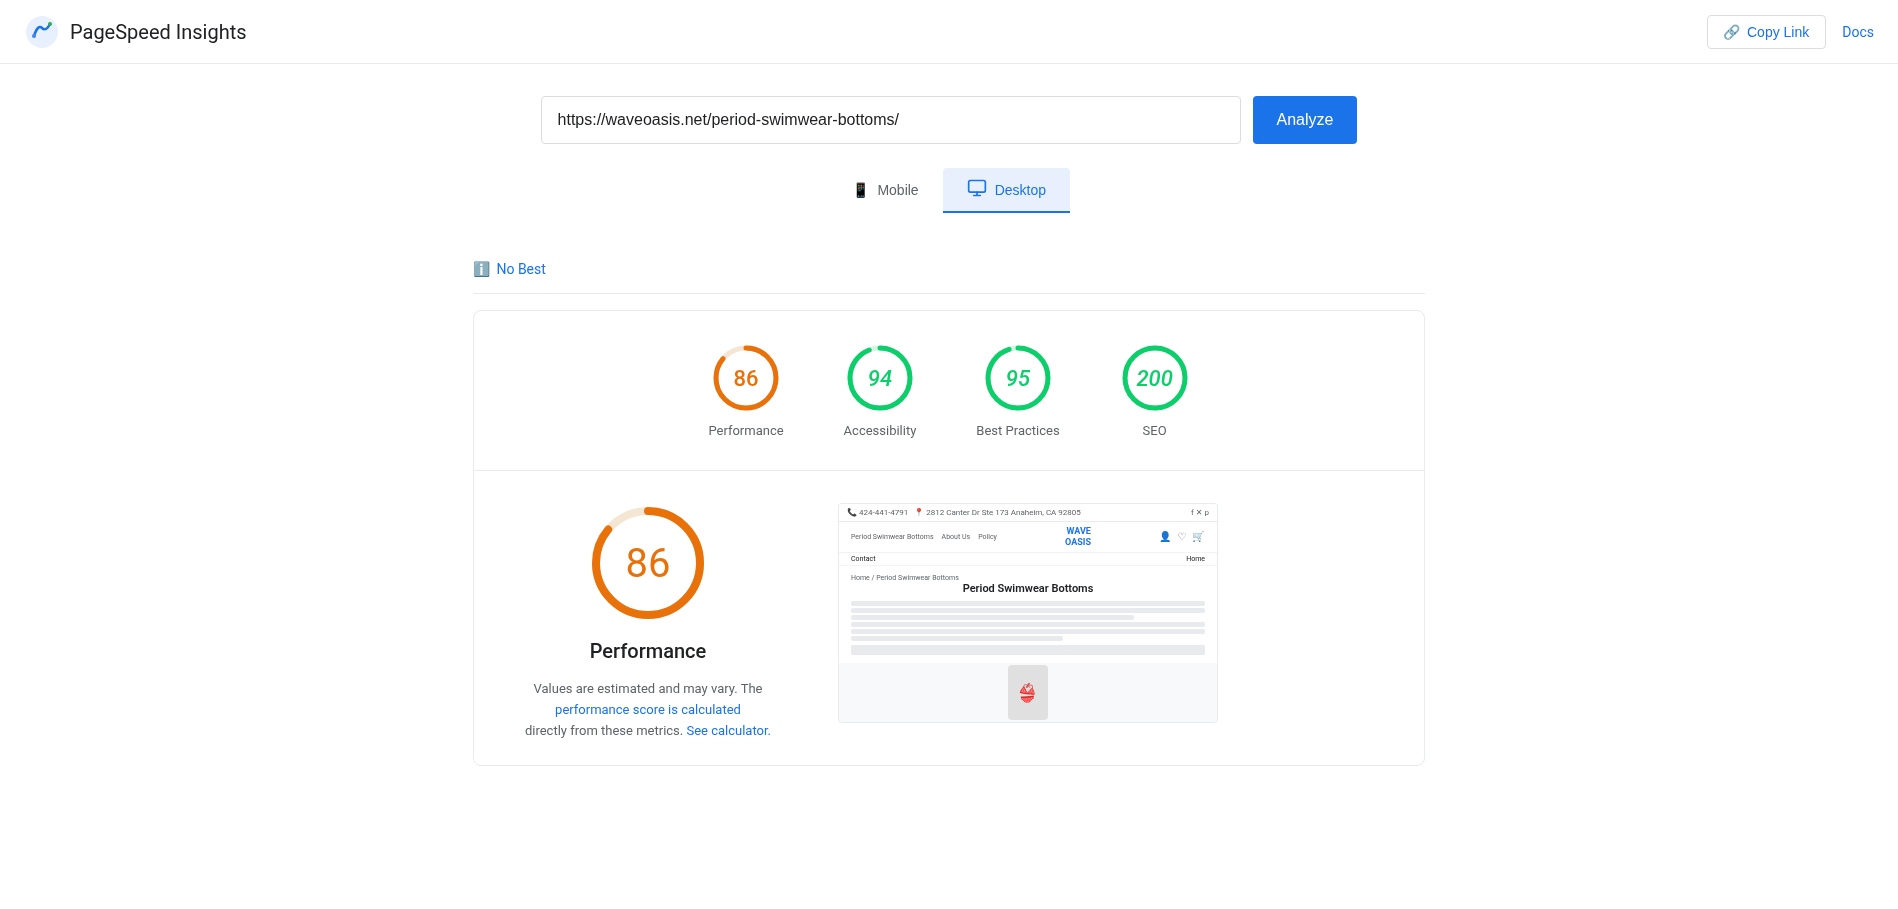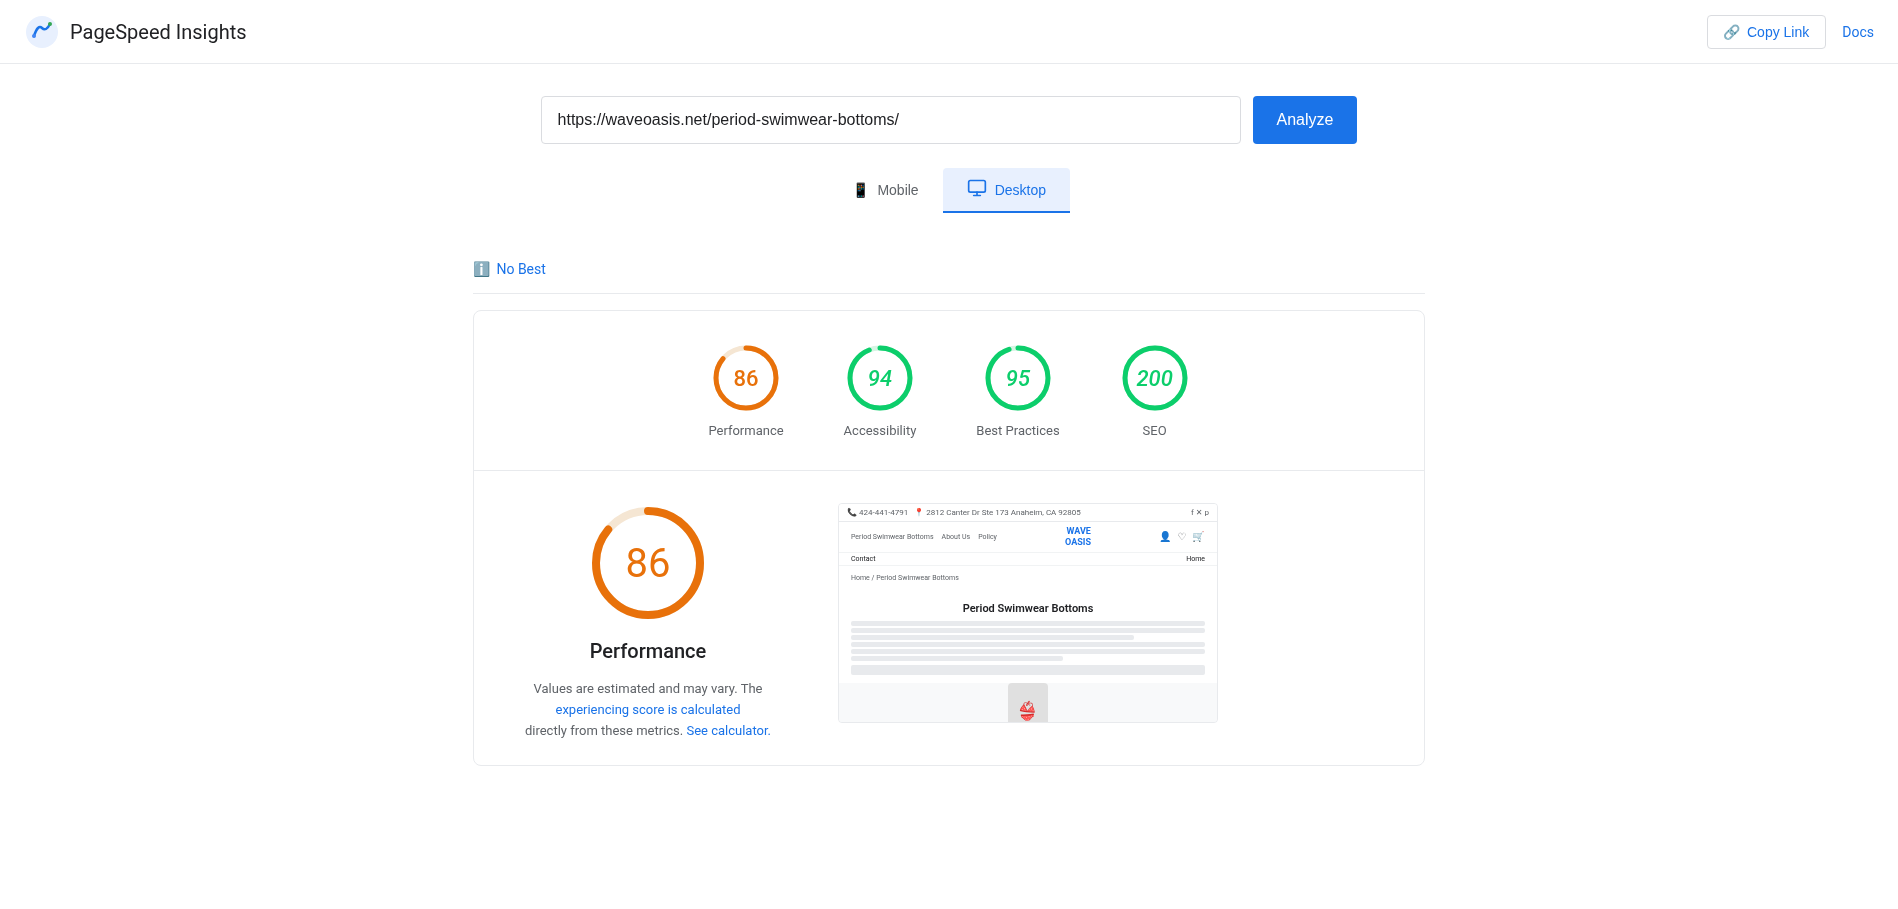--- a/index.html
+++ b/index.html
@@ -461,21 +461,21 @@
           <div class="big-score-circle">
             <svg width="120" height="120" viewBox="0 0 120 120">
               <circle cx="60" cy="60" r="52" fill="none" stroke="#f5e6d3" stroke-width="8"></circle>
               <circle cx="60" cy="60" r="52" fill="none" stroke="#e8710a" stroke-width="8" stroke-dasharray="326.7" stroke-dashoffset="45.7" stroke-linecap="round"></circle>
             </svg>
             <span class="big-score-number">86</span>
           </div>
           <span class="detail-title">Performance</span>
           <p class="detail-note">
             <span>Values are estimated and may vary. The</span>
-            <a>experiencing score is calculated</a>
+            <a>performance score is calculated</a>
             <br>
             <span>directly from these metrics.</span>
             <a>See calculator.</a>
           </p>
         </div>
 
         <div class="detail-right">
 
           <div class="screenshot-placeholder">
             <div class="screenshot-inner">
@@ -495,21 +495,21 @@
                   <span>👤</span>
                     <span>♡</span>
                     <span>🛒</span>
                 </div>
               </div>
               <div class="site-nav" style="font-size:7px;padding:2px 12px;">
                 <span>Contact</span>
                 <span>Home</span>
               </div>
               <div class="site-content">
-                <div style="font-size:7px;color:#5f6368;margin-bottom:20px;">Home / Period Swimwear Bottoms</div>
+                <div style="font-size:7px;color:#5f6368;margin-bottom:0;">Home / Period Swimwear Bottoms</div>
                 <div class="site-page-title">Period Swimwear Bottoms</div>
                 <div class="site-text-lines">
                   <div class="site-text-line full"></div>
                   <div class="site-text-line full"></div>
                   <div class="site-text-line medium"></div>
                   <div class="site-text-line full"></div>
                   <div class="site-text-line full"></div>
                   <div class="site-text-line short"></div>
                 </div>
                 <div class="site-input-row">

